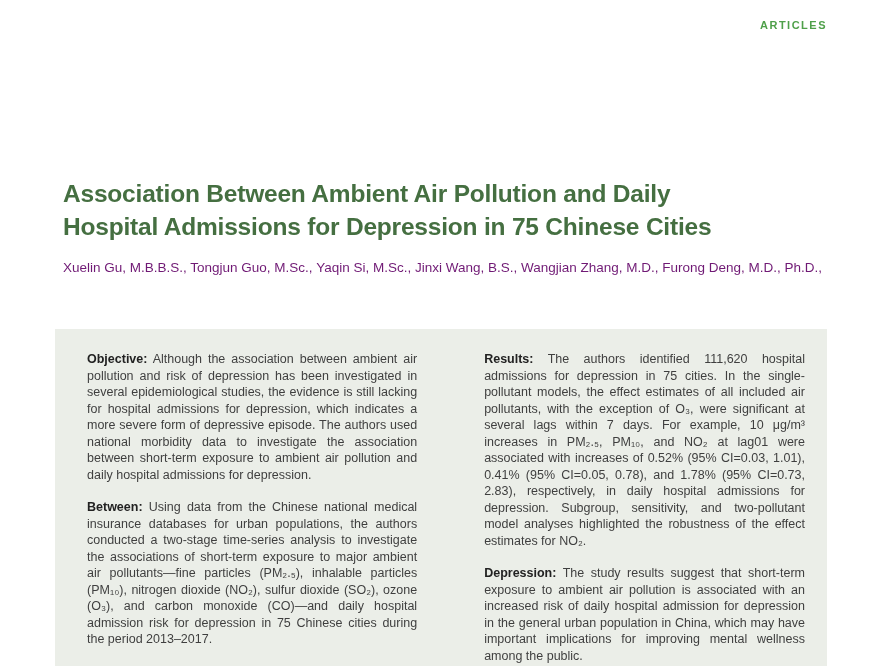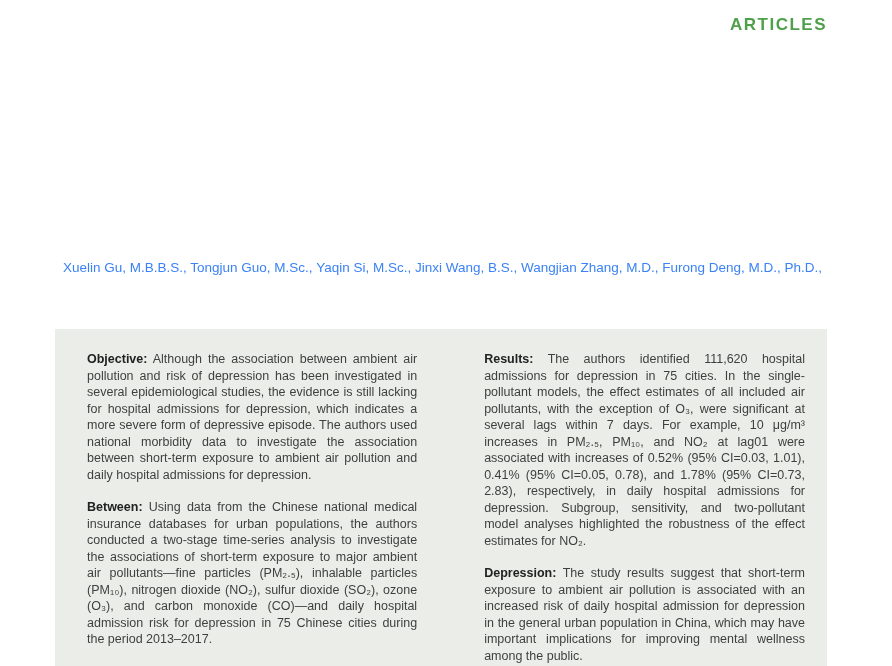--- a/index.html
+++ b/index.html
@@ -18,37 +18,37 @@
     position:relative;
     overflow:hidden;
   }
   .page{position:absolute;inset:0;}
   .header{
     position:absolute;top:15px;right:65px;
   }
   .articles-label{
     color:var(--green-accent);
     font-weight:bold;
-    font-size:17px;
+    font-size:11px;
     letter-spacing:1.5px;
   }
   .title{
     position:absolute;left:63px;top:177px;width:780px;
     margin:0;
     color:var(--green-title);
     font-size:24.5px;
     font-weight:bold;
     line-height:33px;
     letter-spacing:-0.2px;
   }
   .title-line{display:block;}
   .authors{
     position:absolute;left:63px;top:258px;width:790px;
     margin:0;
-    color:#3b82f6;
+    color:#701a75;
     font-size:13.5px;
     line-height:19.5px;
   }
   .authors-line{display:block;}
   .abstract-box{
     position:absolute;left:55px;top:329px;
     width:772px;height:424px;
     background:var(--abstract-bg);
     padding:22px 22px 0 32px;
     display:flex;
@@ -77,20 +77,24 @@
 </style>
 </head>
 <body>
 
 <div class="page">
 
   <div class="header">
     <span class="articles-label">ARTICLES</span>
   </div>
 
+  <h1 class="title">
+    <span class="title-line">Association Between Ambient Air Pollution and Daily</span>
+    <span class="title-line">Hospital Admissions for Depression in 75 Chinese Cities</span>
+  </h1>
 
   <p class="authors">
     <span class="authors-line">Xuelin Gu, M.B.B.S., Tongjun Guo, M.Sc., Yaqin Si, M.Sc., Jinxi Wang, B.S., Wangjian Zhang, M.D., Furong Deng, M.D., Ph.D.,</span>
   </p>
 
   <div class="abstract-box">
 
     <div class="abstract-col left">
       <p class="para">
         <span class="label">Objective:</span>

